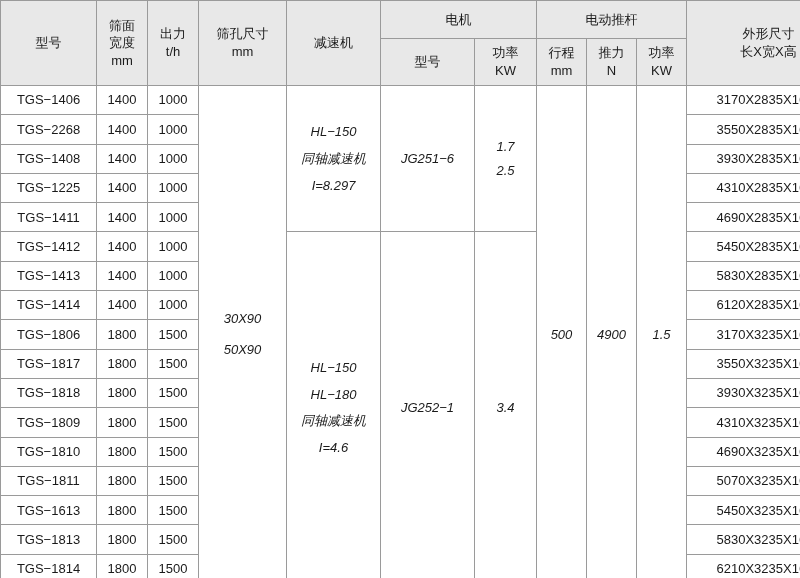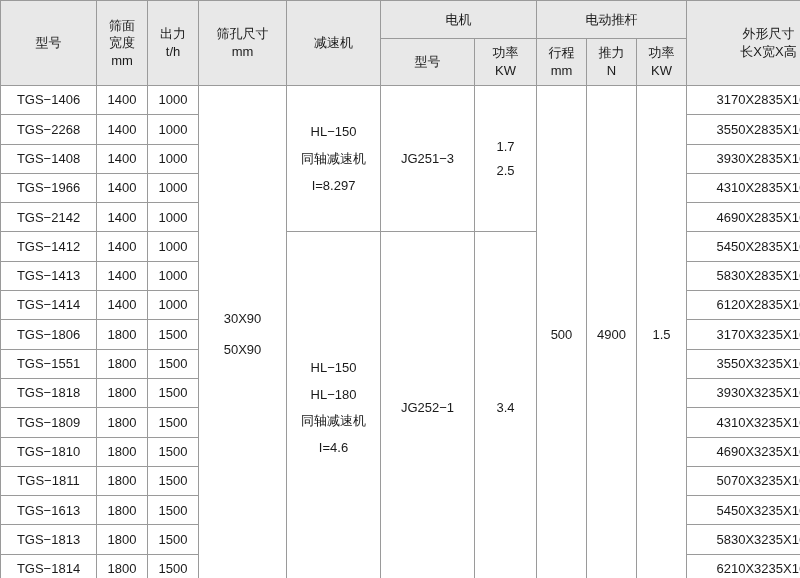--- a/index.html
+++ b/index.html
@@ -39,20 +39,21 @@
   tbody td {
     height: 28.3px;
     background: #ffffff;
   }
   td.model, td.dim {
     font-size: 13.5px;
     margin-top: 48px;
   }
   td.big {
     font-size: 14px;
+    font-style: italic;
   }
   .cell-lines span {
     display: block;
   }
   .gearbox-cell span {
     display: block;
     margin: 9px 0;
   }
   .sieve-cell span {
     display: block;
@@ -162,21 +163,21 @@
           <span>50X90</span>
         </div>
       </td>
       <td rowspan="5" class="big">
         <div class="gearbox-cell">
           <span>HL−150</span>
           <span>同轴减速机</span>
           <span>I=8.297</span>
         </div>
       </td>
-      <td rowspan="5" class="big">JG251−3</td>
+      <td rowspan="5" class="big">JG251−6</td>
       <td rowspan="5" class="big">
         <div class="pow-cell">
           <span>1.7</span>
           <span>2.5</span>
         </div>
       </td>
       <td rowspan="17" class="big">500</td>
       <td rowspan="17" class="big">4900</td>
       <td rowspan="17" class="big">1.5</td>
       <td class="dim">3170X2835X1640</td>
@@ -187,27 +188,27 @@
       <td>1000</td>
       <td class="dim">3550X2835X1640</td>
     </tr>
     <tr>
       <td class="model">TGS−1408</td>
       <td>1400</td>
       <td>1000</td>
       <td class="dim">3930X2835X1640</td>
     </tr>
     <tr>
-      <td class="model">TGS−1966</td>
+      <td class="model">TGS−1225</td>
       <td>1400</td>
       <td>1000</td>
       <td class="dim">4310X2835X1640</td>
     </tr>
     <tr>
-      <td class="model">TGS−2142</td>
+      <td class="model">TGS−1411</td>
       <td>1400</td>
       <td>1000</td>
       <td class="dim">4690X2835X1640</td>
     </tr>
     <tr>
       <td class="model">TGS−1412</td>
       <td>1400</td>
       <td>1000</td>
       <td rowspan="12" class="big">
         <div class="gearbox-cell">
@@ -233,21 +234,21 @@
       <td>1000</td>
       <td class="dim">6120X2835X1640</td>
     </tr>
     <tr>
       <td class="model">TGS−1806</td>
       <td>1800</td>
       <td>1500</td>
       <td class="dim">3170X3235X1640</td>
     </tr>
     <tr>
-      <td class="model">TGS−1551</td>
+      <td class="model">TGS−1817</td>
       <td>1800</td>
       <td>1500</td>
       <td class="dim">3550X3235X1640</td>
     </tr>
     <tr>
       <td class="model">TGS−1818</td>
       <td>1800</td>
       <td>1500</td>
       <td class="dim">3930X3235X1640</td>
     </tr>

